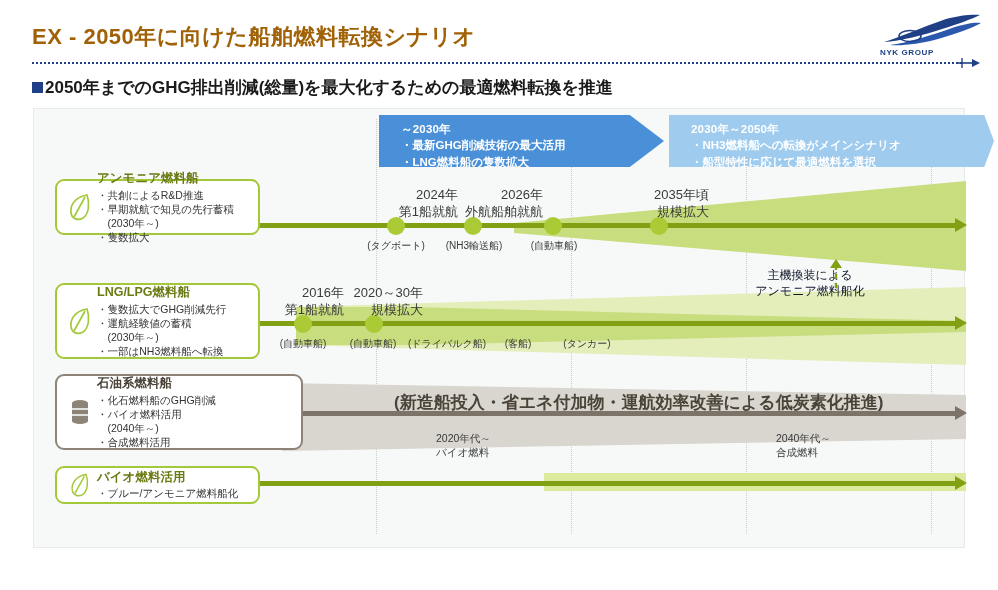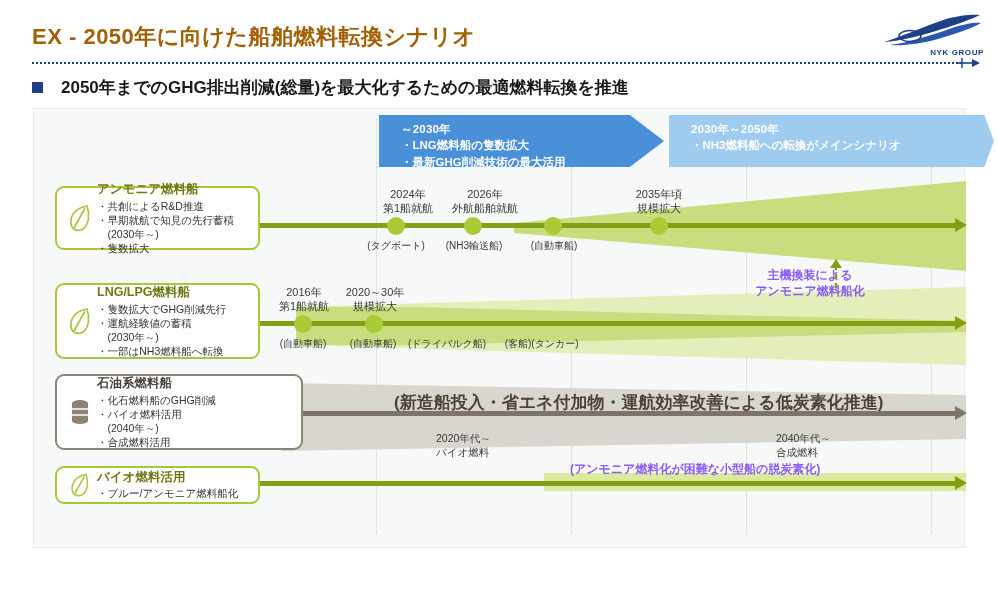--- a/index.html
+++ b/index.html
@@ -19,26 +19,26 @@
   }
   .title-rule {
     position: absolute; left: 32px; top: 62px; width: 930px; height: 0;
     border-top: 2px dotted #1f3f86;
   }
   .rule-arrow {
     position: absolute; left: 958px; top: 55px; width: 22px; height: 16px;
   }
   .logo-wrap { position: absolute; right: 14px; top: 12px; width: 104px; height: 46px; }
   .logo-text {
-    position: absolute; bottom: 1px; left: 0; width: 104px; text-align: right;
+    position: absolute; bottom: 1px; left: 0; width: 104px; text-align: left;
     font-size: 8px; font-weight: 700; color: #1f3f86; letter-spacing: .6px;
   }
 
   
-  .headline { position: absolute; left: 32px; top: 76px; display: flex; align-items: center; gap: 18px; }
+  .headline { position: absolute; left: 32px; top: 76px; display: flex; align-items: center; gap: 2px; }
   .headline .sq { width: 11px; height: 11px; background: #1f3f86; display: inline-block; }
   .headline .txt { font-size: 17px; font-weight: 700; color: #1a1a1a; white-space: nowrap; }
 
   
   #panel {
     position: absolute; left: 33px; top: 108px; width: 932px; height: 440px;
     background: #f7f9f8; border: 1px solid #e7eceb;
   }
   .gridline { position: absolute; top: 10px; width: 0; height: 415px; border-left: 1px dotted #c8cfcd; }
 
@@ -58,21 +58,21 @@
     position: absolute; background: #fff; border: 2px solid #a3c93a;
     border-radius: 9px; display: flex; align-items: center; padding: 6px 8px 6px 6px;
   }
   .rowbox.gray { border-color: #8d8377; }
   .rowbox .icon { flex: 0 0 34px; display: flex; align-items: center; justify-content: center; }
   .rowbox .body { flex: 1 1 auto; }
   .rowbox .rb-title { font-size: 12.5px; font-weight: 700; color: #6b7a13; margin-bottom: 1px; }
   .rowbox.gray .rb-title { color: #4a4338; }
   .rowbox .rb-line { font-size: 10.5px; color: #333; line-height: 1.34; white-space: nowrap; }
 
-  #box-nh3  { left: 55px; top: 186px; width: 205px; height: 64px; justify-content: flex-end; }
+  #box-nh3  { left: 55px; top: 179px; width: 205px; height: 56px; justify-content: flex-end; }
   #box-lng  { left: 55px; top: 283px; width: 205px; height: 76px; }
   #box-oil  { left: 55px; top: 374px; width: 248px; height: 76px; }
   #box-meoh { left: 55px; top: 466px; width: 205px; height: 38px; }
   #box-meoh .rb-title { margin-bottom: 0; }
 
   
   .wedge { position: absolute; }
 
   
   .tl-arrow { position: absolute; height: 5px; }
@@ -84,30 +84,30 @@
   }
   .tl-green .shaft { background: #82a013; }
   .tl-green .head  { border-left: 12px solid #82a013; }
   .tl-gray  .shaft { background: #7d7368; }
   .tl-gray  .head  { border-left: 12px solid #7d7368; }
 
   .dot { position: absolute; width: 18px; height: 18px; border-radius: 50%; background: #aacb36; }
 
   
   .ms-above {
-    position: absolute; text-align: center; font-size: 11px; color: #3a3a3a;
+    position: absolute; text-align: right; font-size: 13px; color: #3a3a3a;
     line-height: 1.3; white-space: nowrap;
   }
   .ms-below {
     position: absolute; text-align: center; font-size: 10px; color: #3a3a3a; white-space: nowrap;
   }
 
   
   .anno-green {
-    position: absolute; font-size: 12px; font-weight: 700; color: #8b5cf6;
+    position: absolute; font-size: 12px; font-weight: 400; color: #0f172a;
     line-height: 1.35; text-align: center; white-space: nowrap;
   }
   .anno-gray {
     position: absolute; font-size: 17px; font-weight: 700; color: #4a4338; white-space: nowrap;
   }
   .anno-small {
     position: absolute; font-size: 10.5px; color: #3a3a3a; line-height: 1.35; white-space: nowrap;
   }
   .updown-arrow { position: absolute; width: 12px; height: 34px; }
 </style>
@@ -141,28 +141,29 @@
   <div id="panel">
 
     <div class="gridline" style="left:342px"></div>
     <div class="gridline" style="left:537px"></div>
     <div class="gridline" style="left:712px"></div>
     <div class="gridline" style="left:897px"></div>
 
     <div class="banner" id="banner-1">
       <div class="b-inner">
         <div class="l0">～2030年</div>
+        <div>・最新GHG削減技術の最大活用</div>
         <div>・LNG燃料船の隻数拡大</div>
-        <div>・最新GHG削減技術の最大活用</div>
       </div>
     </div>
     <div class="banner" id="banner-2">
       <div class="b-inner">
         <div class="l0">2030年～2050年</div>
         <div>・NH3燃料船への転換がメインシナリオ</div>
+        <div>・船型特性に応じて最適燃料を選択</div>
       </div>
     </div>
 
     <svg class="wedge" style="left:480px; top:72px; width:452px; height:90px;" viewBox="0 0 452 90" preserveAspectRatio="none">
       <polygon points="0,42 452,0 452,90 0,52" fill="#c8dd7d"></polygon>
     </svg>
 
     <svg class="wedge" style="left:262px; top:178px; width:670px; height:78px;" viewBox="0 0 670 78" preserveAspectRatio="none">
       <polygon points="0,20 670,0 670,78 0,58" fill="#e4eeba"></polygon>
       <polygon points="0,20 115,20 670,34 670,45 115,58 0,58" fill="#c8dd7d"></polygon>
@@ -222,42 +223,41 @@
       <div>第1船就航</div>
     </div>
     <div class="ms-above" style="left:293px; top:176px; width:96px">
       <div>2020～30年</div>
       <div>規模拡大</div>
     </div>
     <div class="ms-below" style="left:222px; top:228px; width:94px">(自動車船)</div>
     <div class="ms-below" style="left:292px; top:228px; width:94px">(自動車船)</div>
     <div class="ms-below" style="left:366px; top:228px; width:94px">(ドライバルク船)</div>
     <div class="ms-below" style="left:444px; top:228px; width:80px">(客船)</div>
-    <div class="ms-below" style="left:474px; top:228px; width:94px">(タンカー)</div>
+    <div class="ms-below" style="left:506px; top:228px; width:94px">(タンカー)</div>
 
     <div class="anno-green" style="left:676px; top:158px; width:200px">
       <div>主機換装による</div>
       <div>アンモニア燃料船化</div>
     </div>
     <svg class="updown-arrow" style="left:796px; top:150px;" viewBox="0 0 12 34">
       <line x1="6" y1="6" x2="6" y2="34" stroke="#82a013" stroke-width="2.4" stroke-dasharray="5,4"></line>
       <polygon points="6,0 12,9 0,9" fill="#82a013"></polygon>
     </svg>
 
     <div class="anno-gray" style="left:360px; top:282px">(新造船投入・省エネ付加物・運航効率改善による低炭素化推進)</div>
     <div class="anno-small" style="left:402px; top:322px">
       <div>2020年代～</div>
       <div>バイオ燃料</div>
     </div>
     <div class="anno-small" style="left:742px; top:322px">
       <div>2040年代～</div>
       <div>合成燃料</div>
     </div>
 
-    <div class="anno-green" style="left:536px; top:352px; width:340px; text-align:left">(アンモニア燃料化が困難な小型船の脱炭素化)</div>
 
   </div>
 
   <div class="rowbox" id="box-nh3">
     <div class="icon">
       <svg width="24" height="30" viewBox="0 0 24 30">
         <path d="M19 3 C7 5 2 13 3 21 C4 27 10 29 15 26 C21 22 22 11 19 3 Z" fill="none" stroke="#a3c93a" stroke-width="1.7"></path>
         <line x1="17" y1="5" x2="6" y2="25" stroke="#a3c93a" stroke-width="1.7"></line>
       </svg>
     </div>

